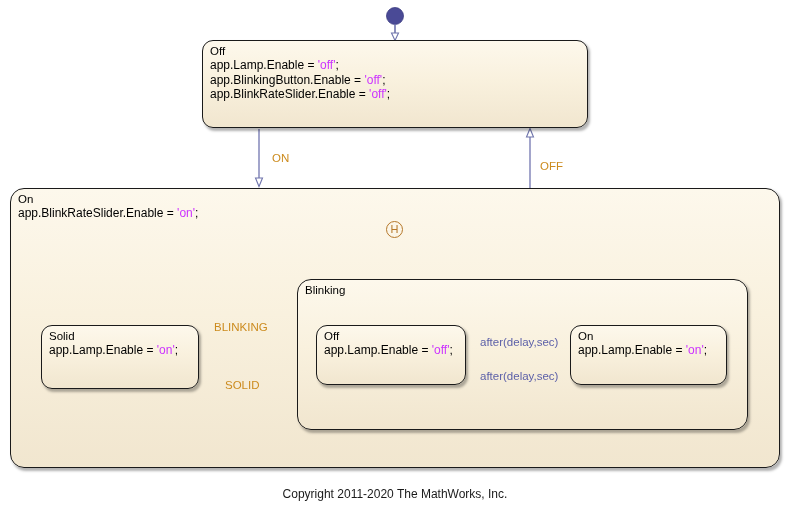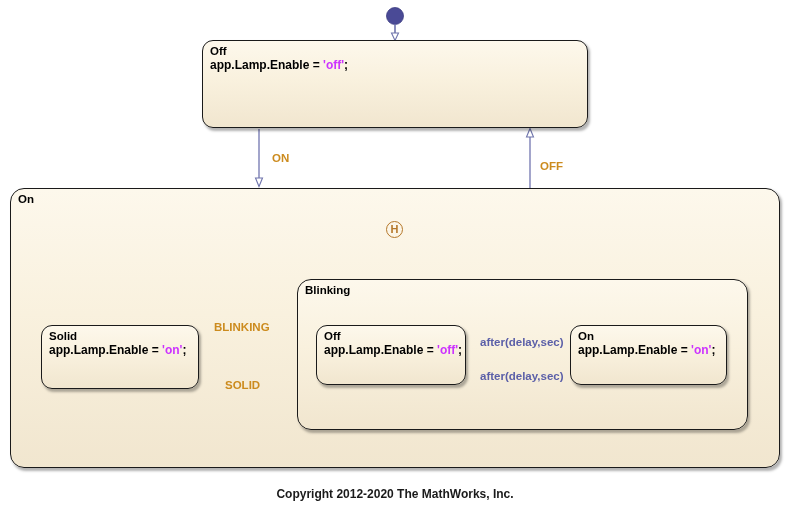--- a/index.html
+++ b/index.html
@@ -15,21 +15,20 @@
     overflow: hidden;
     font-family: "Liberation Sans", sans-serif;
   }
 
   #canvas {
     position: absolute;
     left: 0; top: 0;
     width: 790px;
     height: 381px;
     background: #ffffff;
-    font-weight: bold;
   }
 
   
   .state {
     position: absolute;
     box-sizing: border-box;
     border: 1.4px solid #1a1a1a;
     border-radius: 12px;
     background-image: linear-gradient(to bottom, #fdf8ec 0%, #f9f1de 45%, #f1e6cf 100%);
     box-shadow: 2px 2.5px 2.5px rgba(0,0,0,0.30);
@@ -166,26 +165,35 @@
       <line x1="570" y1="365" x2="474" y2="365" stroke="#7b7fb5" stroke-width="1.4" marker-end="url(#arrowOpen)"></line>
     </g>
   </svg>
 
   <div class="state leaf" style="left:202px; top:40px; width:386px; height:88px;">
     <div class="state-body">
       <div class="state-name">Off</div>
       <div class="code-line">
         <span>app.Lamp.Enable = </span><span class="lit">'off'</span><span>;</span>
       </div>
+      <div class="code-line">
+        <span>app.BlinkingButton.Enable = </span><span class="lit">'off'</span><span>;</span>
+      </div>
+      <div class="code-line">
+        <span>app.BlinkRateSlider.Enable = </span><span class="lit">'off'</span><span>;</span>
+      </div>
     </div>
   </div>
 
   <div class="state super" style="left:10px; top:188px; width:770px; height:280px;">
     <div class="state-body">
       <div class="state-name">On</div>
+      <div class="code-line">
+        <span>app.BlinkRateSlider.Enable = </span><span class="lit">'on'</span><span>;</span>
+      </div>
     </div>
   </div>
 
   <div class="history" style="left:386px; top:221px;">H</div>
 
   <div class="state leaf" style="left:41px; top:325px; width:158px; height:64px;">
     <div class="state-body">
       <div class="state-name">Solid</div>
       <div class="code-line">
         <span>app.Lamp.Enable = </span><span class="lit">'on'</span><span>;</span>
@@ -222,15 +230,15 @@
   <div class="tlabel" style="left:540px; top:160px;">OFF</div>
 
   <div class="tlabel" style="left:214px; top:321px;">BLINKING</div>
 
   <div class="tlabel" style="left:225px; top:379px;">SOLID</div>
 
   <div class="tlabel cond" style="left:480px; top:336px;">after(delay,sec)</div>
 
   <div class="tlabel cond" style="left:480px; top:370px;">after(delay,sec)</div>
 
-  <div id="copyright">Copyright 2012-2020 The MathWorks, Inc.</div>
+  <div id="copyright">Copyright 2011-2020 The MathWorks, Inc.</div>
 
 </div>
 
 </body></html>

